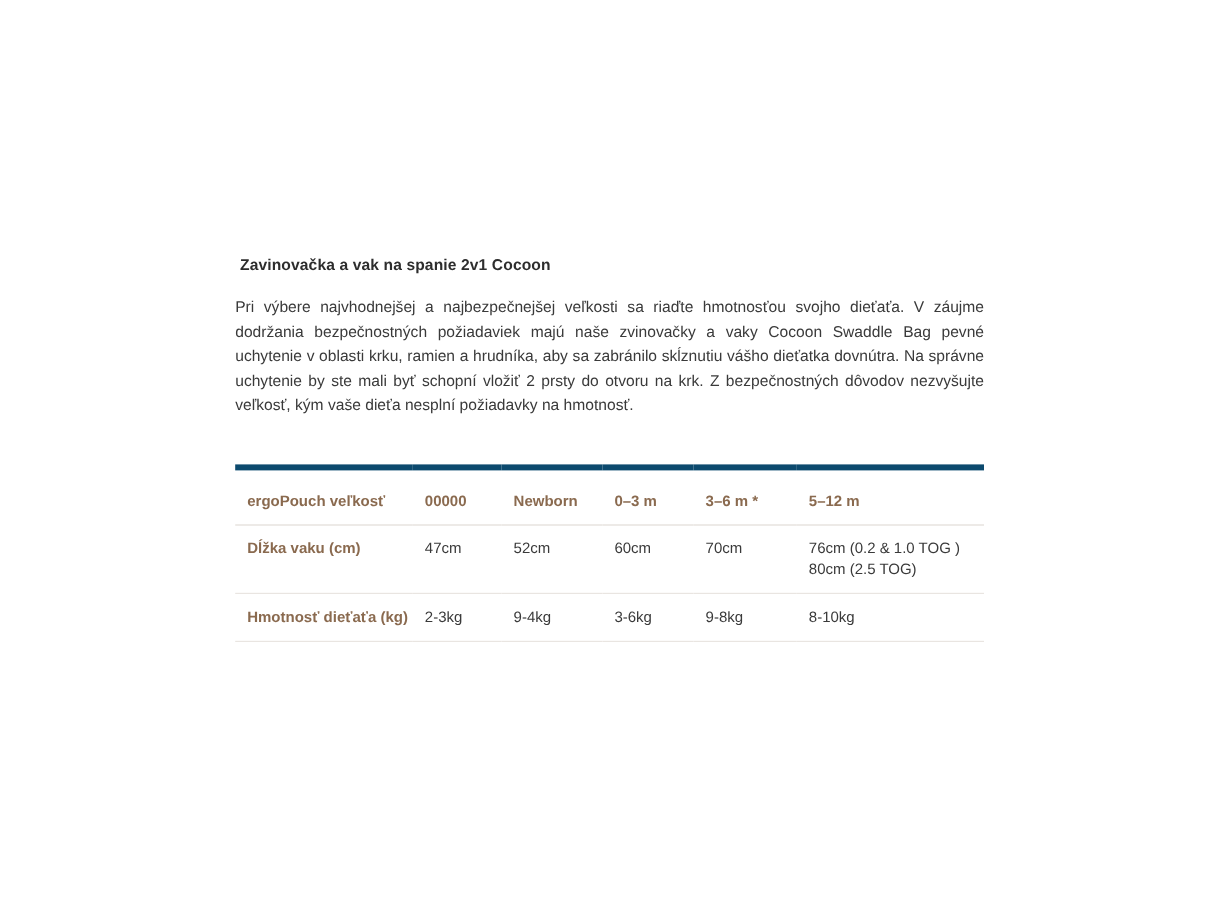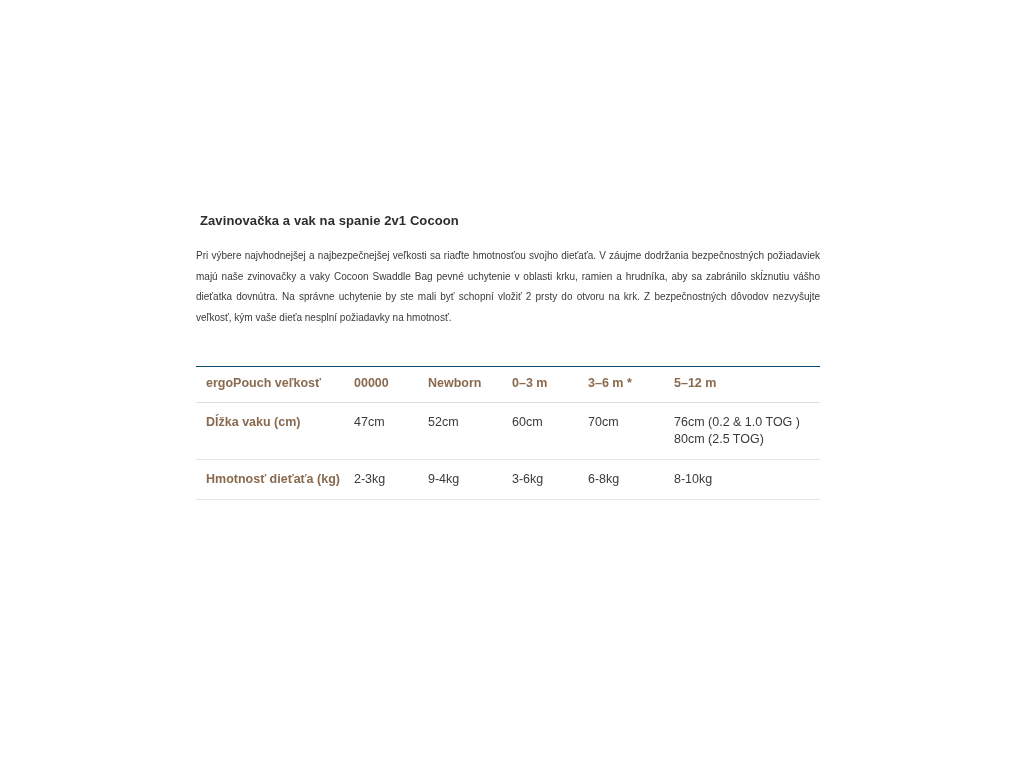--- a/index.html
+++ b/index.html
@@ -21,21 +21,21 @@
     width: 624px;
   }
   .doc-title {
     font-size: 13px;
     font-weight: bold;
     color: #2d2d2d;
     margin: 0 0 18px 4px;
     letter-spacing: 0.1px;
   }
   .doc-paragraph {
-    font-size: 10px;
+    font-size: 13px;
     line-height: 20.5px;
     color: #3a3a3a;
     text-align: justify;
     margin: 0 0 38px 0;
   }
   table.size-table {
     border-collapse: collapse;
     width: 624px;
     table-layout: fixed;
   }
@@ -43,23 +43,23 @@
   table.size-table td {
     text-align: left;
     vertical-align: top;
     padding: 11px 4px 11px 10px;
     font-size: 12.5px;
     line-height: 17px;
   }
   table.size-table thead th {
     font-weight: bold;
     color: #8a6a4f;
-    border-top: 1px solid #0c4a6e;
+    border-top: 5px solid #0c4a6e;
     border-bottom: 1px solid #e2ddd8;
-    padding-top: 8px;
+    padding-top: 18px;
     padding-bottom: 10px;
   }
   table.size-table tbody th {
     font-weight: bold;
     color: #8a6a4f;
   }
   table.size-table tbody td {
     color: #3a3a3a;
     font-weight: normal;
   }
@@ -114,19 +114,19 @@
         <td>60cm</td>
         <td>70cm</td>
         <td class="cell-multiline">76cm (0.2 &amp; 1.0 TOG )
 80cm (2.5 TOG)</td>
       </tr>
       <tr>
         <th>Hmotnosť dieťaťa (kg)</th>
         <td>2-3kg</td>
         <td>9-4kg</td>
         <td>3-6kg</td>
-        <td>6-8kg</td>
+        <td>9-8kg</td>
         <td>8-10kg</td>
       </tr>
     </tbody>
   </table>
 
 </div>
 
 </body></html>

